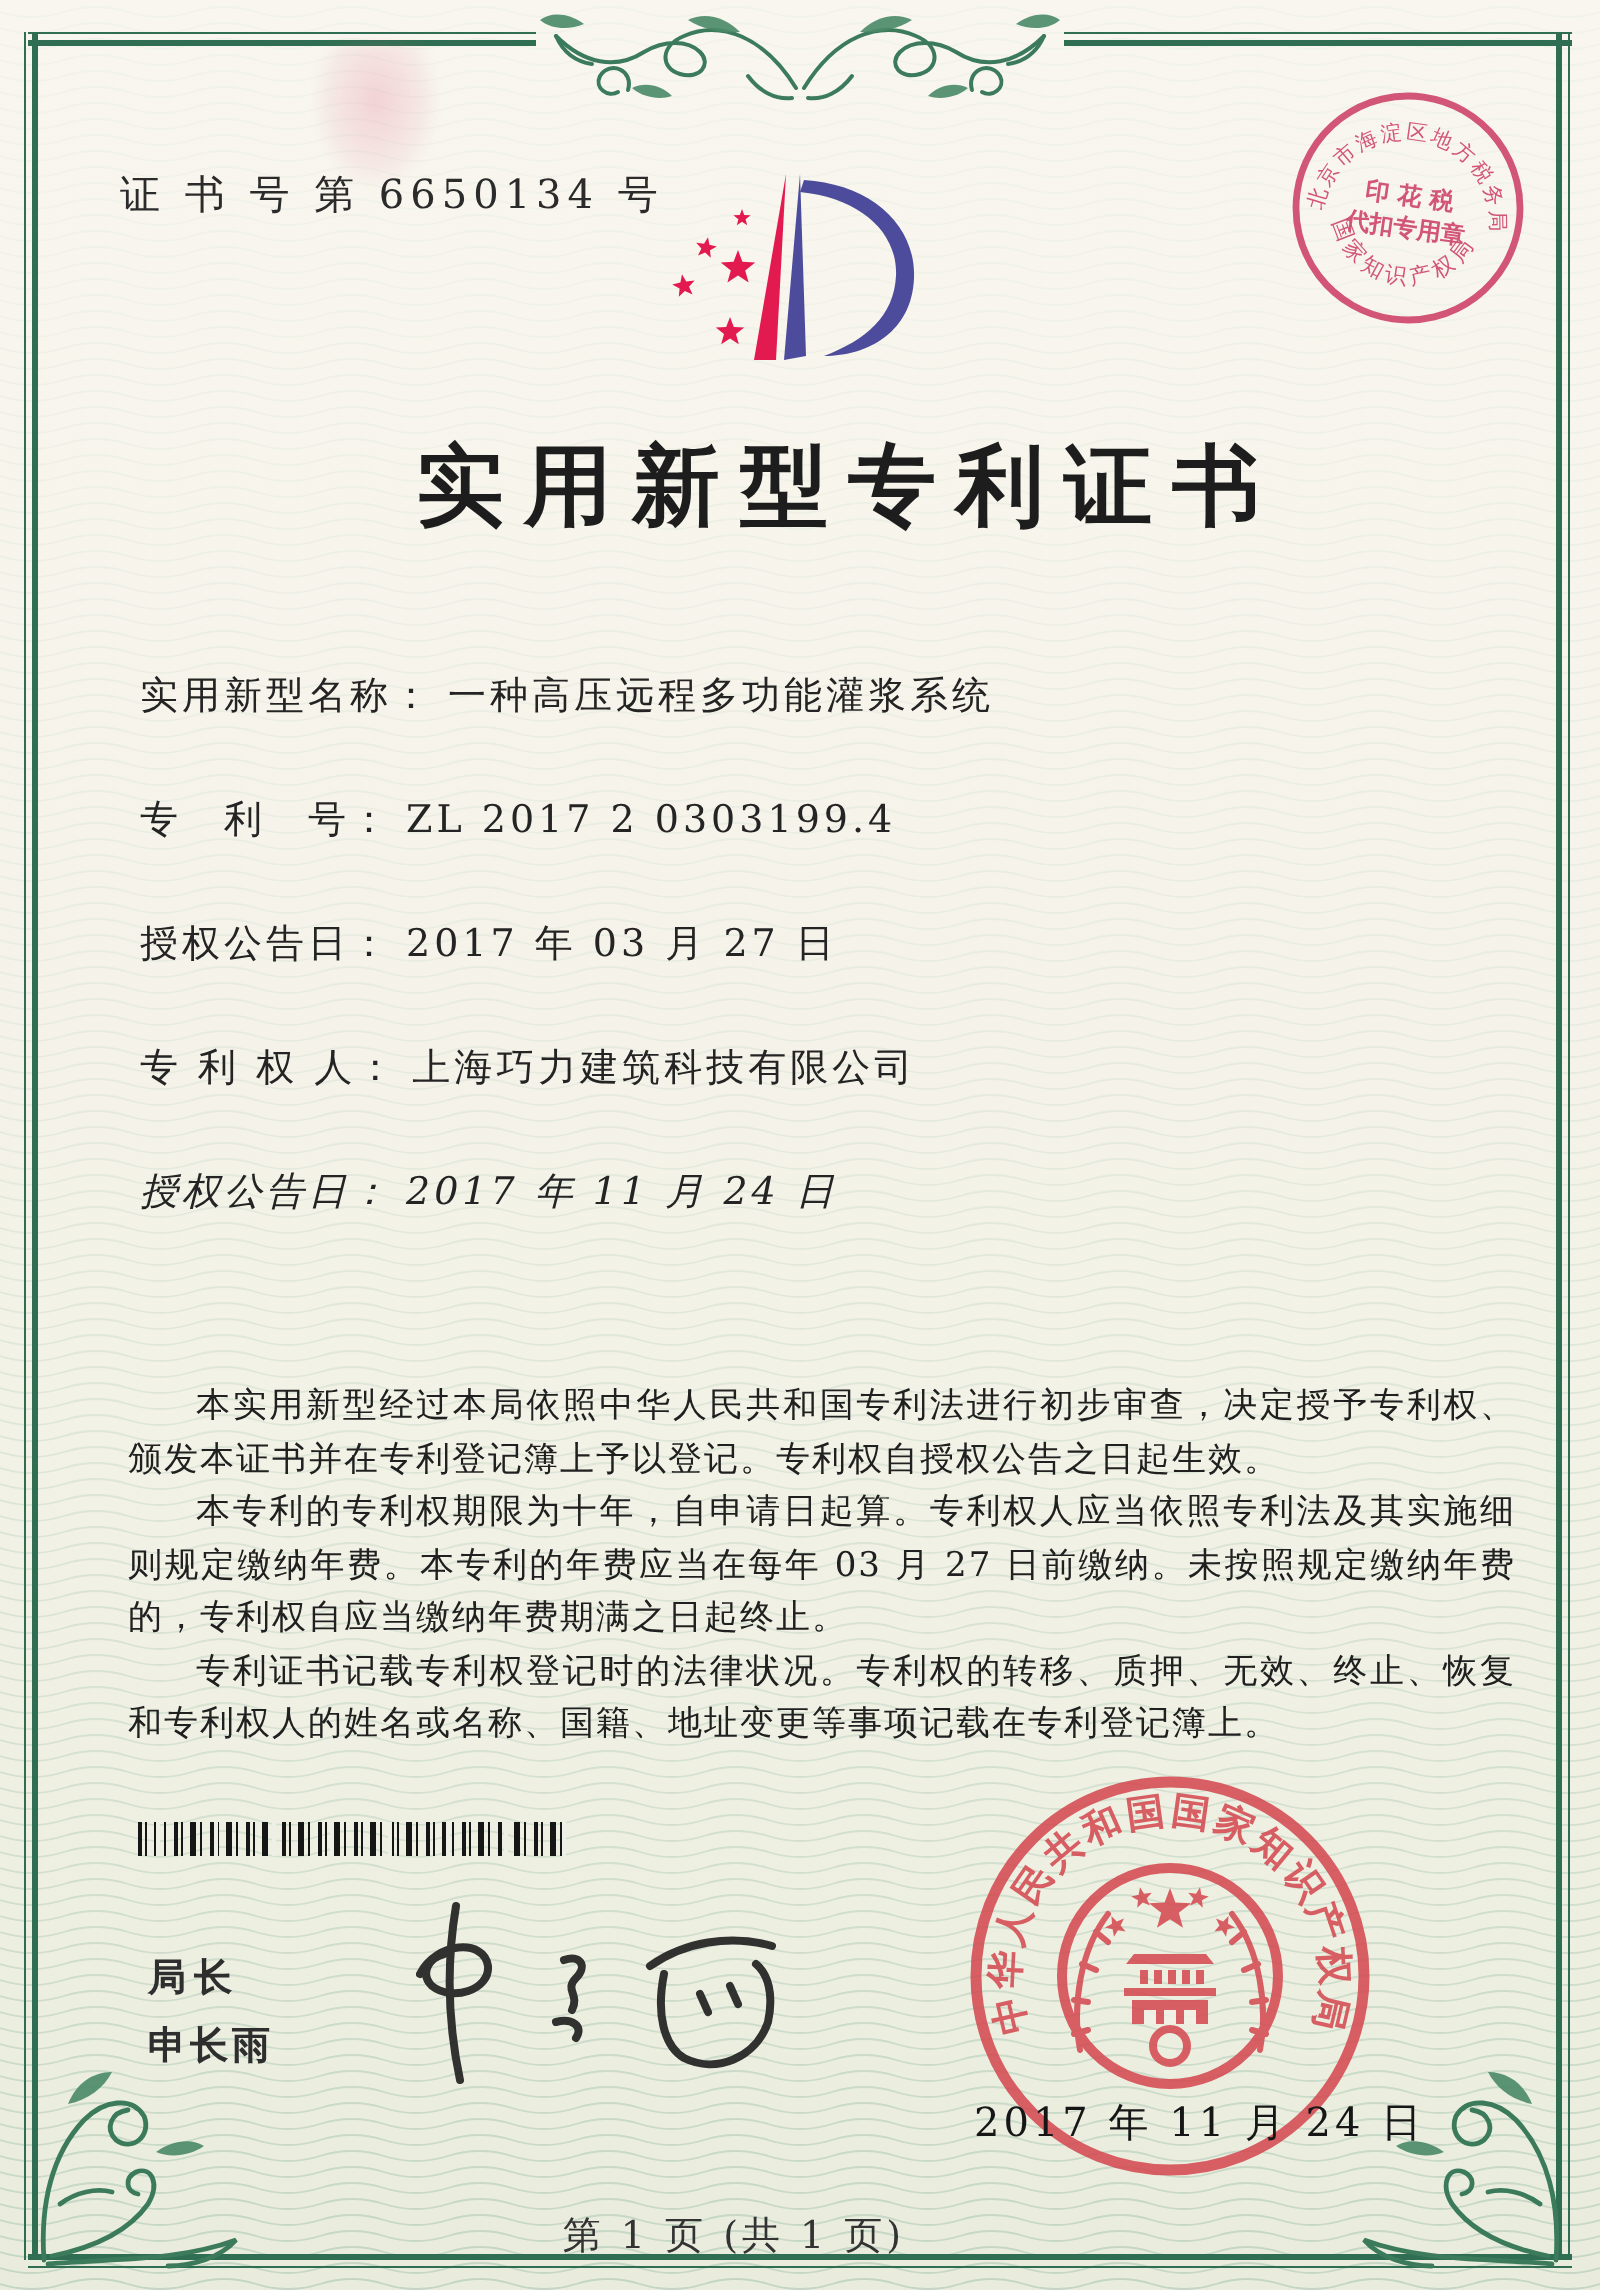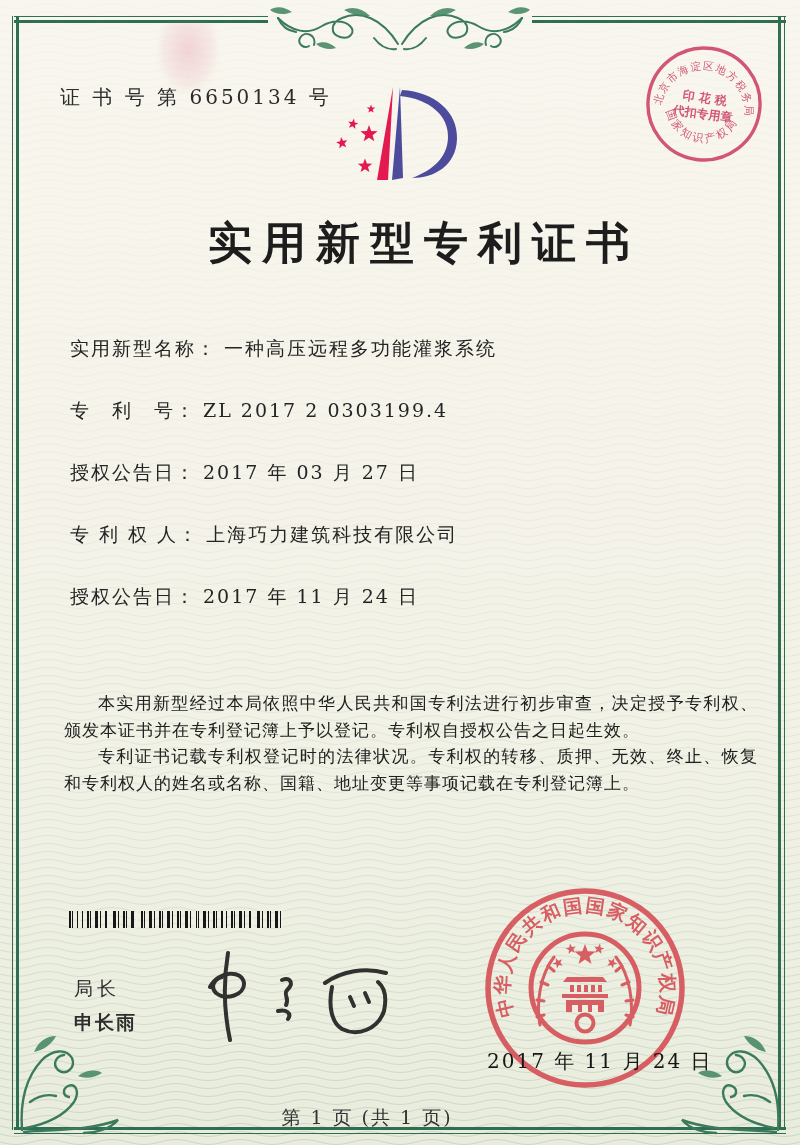--- a/index.html
+++ b/index.html
@@ -12,32 +12,32 @@
   .b-h{height:3px;border-top:3.5px solid #2f6e52;border-bottom:1.8px solid #2f6e52;}
   .b-top{height:3px;border-top:1.8px solid #2f6e52;border-bottom:3.5px solid #2f6e52;}
   .b-left{width:3px;border-left:1.8px solid #2f6e52;border-right:3.5px solid #2f6e52;}
   .b-right{width:3px;border-right:1.8px solid #2f6e52;border-left:3.5px solid #2f6e52;}
   
   .certno{left:60px;top:84px;font-size:20px;letter-spacing:3px;color:#2b2b2b;z-index:2;}
   .title{left:0;top:214px;width:800px;text-align:center;font-size:44px;font-weight:600;
          letter-spacing:10px;color:#1d1d1d;z-index:2;padding-left:24px;}
   .fields{left:70px;top:338px;width:660px;z-index:2;color:#242424;}
   .field{font-size:19px;letter-spacing:2px;margin:0 0 42px 0;line-height:20px;white-space:nowrap;}
-  .field:last-child{margin-bottom:0;}
+  .field:last-child{margin-bottom:0;font-style:italic;}
   .field .val{margin-left:7px;text-align:center;}
   .bodytext{left:64px;top:690px;width:694px;z-index:2;color:#202020;
             font-size:17px;line-height:26.5px;letter-spacing:1px;text-align:justify;}
   .bodytext p{margin:0;text-indent:2em;}
   .barcode{left:69px;top:911px;width:214px;height:17px;z-index:2;
     background-image:
       repeating-linear-gradient(90deg,transparent 0 9px,#eef0e6 9px 11px,transparent 11px 29px),
       repeating-linear-gradient(90deg,#161616 0 2px,transparent 2px 3.5px,#161616 3.5px 4.5px,
         transparent 4.5px 8px,#161616 8px 11px,transparent 11px 13px,#161616 13px 14px,transparent 14px 18px);}
   .sig-title{left:74px;top:976px;font-size:19px;letter-spacing:4px;color:#2e2e2e;z-index:2;
-             font-weight:400;font-family:"DejaVu Sans","Liberation Sans",sans-serif;}
+             font-weight:700;font-family:"DejaVu Sans","Liberation Sans",sans-serif;}
   .sig-name{left:74px;top:1010px;font-size:19px;letter-spacing:2px;color:#2e2e2e;z-index:2;
             font-weight:600;font-family:"DejaVu Sans","Liberation Sans",sans-serif;}
   .sealdate{left:487px;top:1048px;font-size:20px;letter-spacing:2px;color:#161616;z-index:4;}
   .footer{left:0;top:1105px;width:734px;text-align:center;font-size:19px;letter-spacing:2px;
           color:#333;z-index:2;}
   .smudge{left:158px;top:22px;width:60px;height:70px;z-index:1;filter:blur(2px);
     background:radial-gradient(ellipse at 50% 40%,rgba(228,120,150,.28),rgba(228,120,150,.10) 55%,transparent 75%);}
   svg{position:absolute;overflow:visible;}
   #waves{left:0;top:0;z-index:0;}
 </style>
@@ -298,20 +298,21 @@
   <div class="field">
     <span class="lbl">专 利 权 人：</span><span class="val">上海巧力建筑科技有限公司</span>
   </div>
   <div class="field">
     <span class="lbl">授权公告日：</span><span class="val">2017 年 11 月 24 日</span>
   </div>
 </div>
 
 <div class="abs bodytext">
   <p>本实用新型经过本局依照中华人民共和国专利法进行初步审查，决定授予专利权、颁发本证书并在专利登记簿上予以登记。专利权自授权公告之日起生效。</p>
+  <p>本专利的专利权期限为十年，自申请日起算。专利权人应当依照专利法及其实施细则规定缴纳年费。本专利的年费应当在每年 03 月 27 日前缴纳。未按照规定缴纳年费的，专利权自应当缴纳年费期满之日起终止。</p>
   <p>专利证书记载专利权登记时的法律状况。专利权的转移、质押、无效、终止、恢复和专利权人的姓名或名称、国籍、地址变更等事项记载在专利登记簿上。</p>
 </div>
 
 <div class="abs barcode"></div>
 
 <div class="abs sig-title">局长</div>
 <div class="abs sig-name">申长雨</div>
 
 <svg class="abs" style="left:190px;top:935px;z-index:2;" width="220" height="115" viewBox="0 0 220 115">
   <g stroke="#222" stroke-width="4" fill="none" stroke-linecap="round" stroke-linejoin="round" opacity="0.92">

